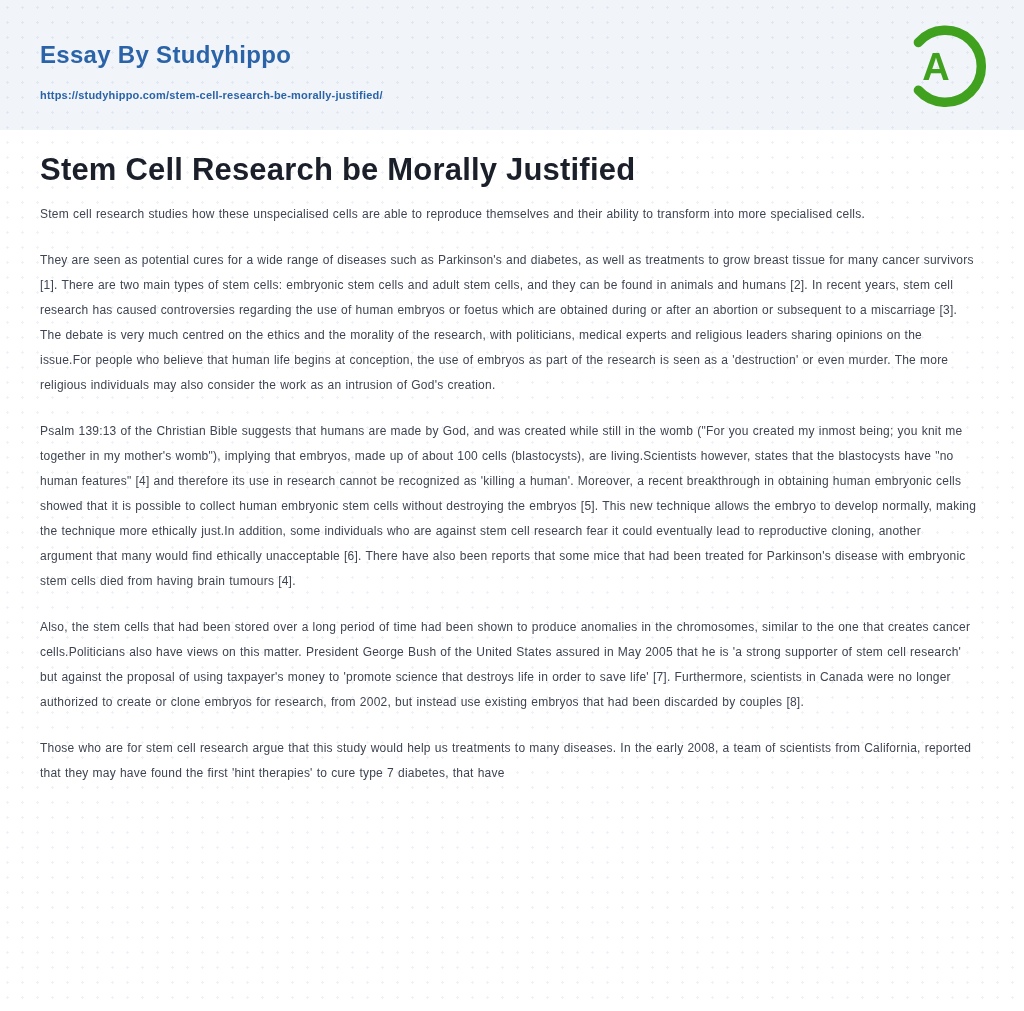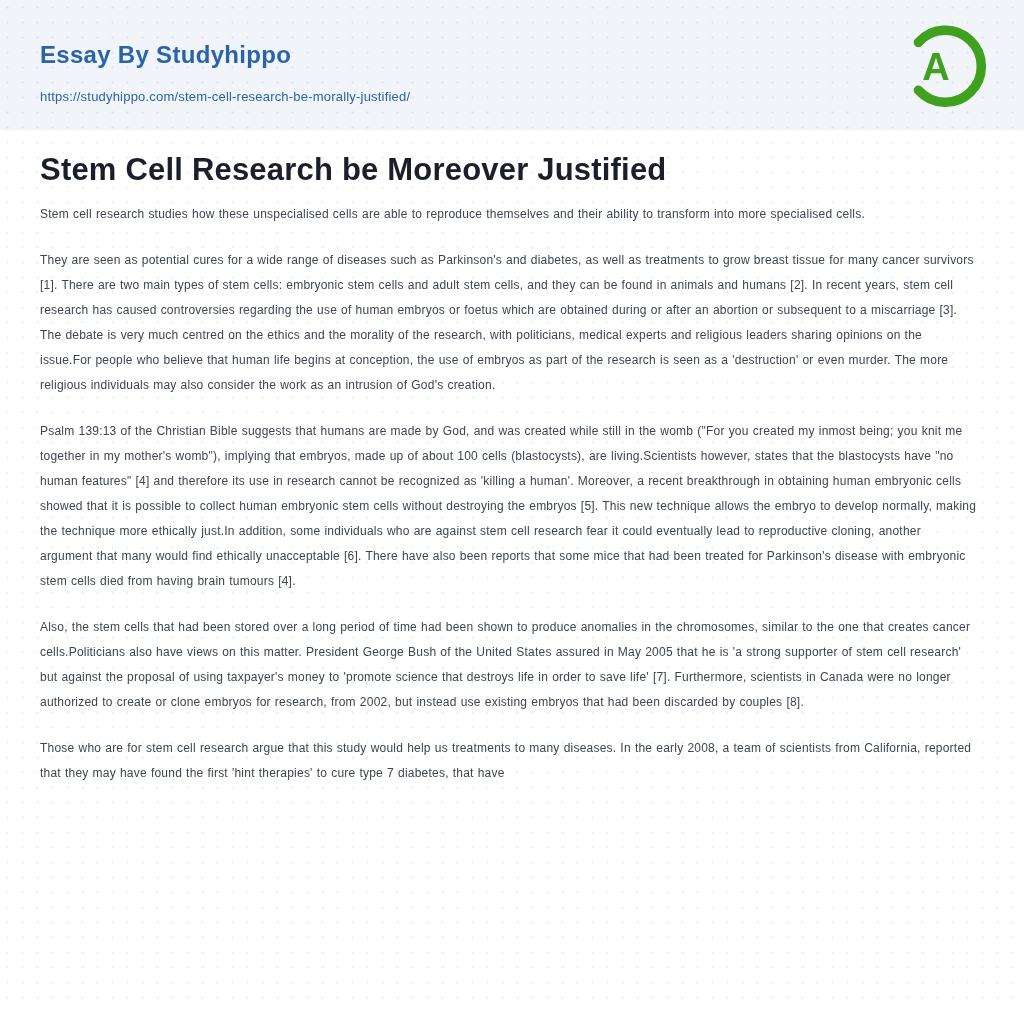--- a/index.html
+++ b/index.html
@@ -26,22 +26,22 @@
     color: #2a63a8;
     font-size: 24px;
     font-weight: 700;
     letter-spacing: 0.3px;
     line-height: 28px;
   }
   .essay-url {
     display: inline-block;
     margin-top: 20px;
     color: #2a63a8;
-    font-size: 13px;
-    font-weight: 400;
+    font-size: 11px;
+    font-weight: 700;
     text-decoration: none;
     letter-spacing: 0.2px;
   }
   .logo-wrap {
     position: absolute;
     top: 22px;
     right: 37px;
     width: 82px;
     height: 88px;
   }
@@ -74,21 +74,21 @@
   <a class="essay-url" href="#">https://studyhippo.com/stem-cell-research-be-morally-justified/</a>
   <div class="logo-wrap">
     <svg width="82" height="88" viewBox="0 0 82 88">
       <path d="M 13.4 20.4 A 36 36 0 1 1 13.4 68.2" fill="none" stroke="#3fa11d" stroke-width="9.5" stroke-linecap="round"></path>
       <text x="31" y="58" text-anchor="middle" font-family="Liberation Sans, sans-serif" font-size="38" font-weight="700" fill="#3fa11d">A</text>
     </svg>
   </div>
 </header>
 
 <main class="content">
-  <h1 class="essay-title">Stem Cell Research be Moreover Justified</h1>
+  <h1 class="essay-title">Stem Cell Research be Morally Justified</h1>
 
   <div class="essay-body">
     <p>Stem cell research studies how these unspecialised cells are able to reproduce themselves and their ability to transform into more specialised cells.</p>
     <p>They are seen as potential cures for a wide range of diseases such as Parkinson's and diabetes, as well as treatments to grow breast tissue for many cancer survivors [1]. There are two main types of stem cells: embryonic stem cells and adult stem cells, and they can be found in animals and humans [2]. In recent years, stem cell research has caused controversies regarding the use of human embryos or foetus which are obtained during or after an abortion or subsequent to a miscarriage [3]. The debate is very much centred on the ethics and the morality of the research, with politicians, medical experts and religious leaders sharing opinions on the issue.For people who believe that human life begins at conception, the use of embryos as part of the research is seen as a 'destruction' or even murder. The more religious individuals may also consider the work as an intrusion of God's creation.</p>
     <p>Psalm 139:13 of the Christian Bible suggests that humans are made by God, and was created while still in the womb ("For you created my inmost being; you knit me together in my mother's womb"), implying that embryos, made up of about 100 cells (blastocysts), are living.Scientists however, states that the blastocysts have "no human features" [4] and therefore its use in research cannot be recognized as 'killing a human'. Moreover, a recent breakthrough in obtaining human embryonic cells showed that it is possible to collect human embryonic stem cells without destroying the embryos [5]. This new technique allows the embryo to develop normally, making the technique more ethically just.In addition, some individuals who are against stem cell research fear it could eventually lead to reproductive cloning, another argument that many would find ethically unacceptable [6]. There have also been reports that some mice that had been treated for Parkinson's disease with embryonic stem cells died from having brain tumours [4].</p>
     <p>Also, the stem cells that had been stored over a long period of time had been shown to produce anomalies in the chromosomes, similar to the one that creates cancer cells.Politicians also have views on this matter. President George Bush of the United States assured in May 2005 that he is 'a strong supporter of stem cell research' but against the proposal of using taxpayer's money to 'promote science that destroys life in order to save life' [7]. Furthermore, scientists in Canada were no longer authorized to create or clone embryos for research, from 2002, but instead use existing embryos that had been discarded by couples [8].</p>
     <p>Those who are for stem cell research argue that this study would help us treatments to many diseases. In the early 2008, a team of scientists from California, reported that they may have found the first 'hint therapies' to cure type 7 diabetes, that have</p>
   </div>
 </main>
 

